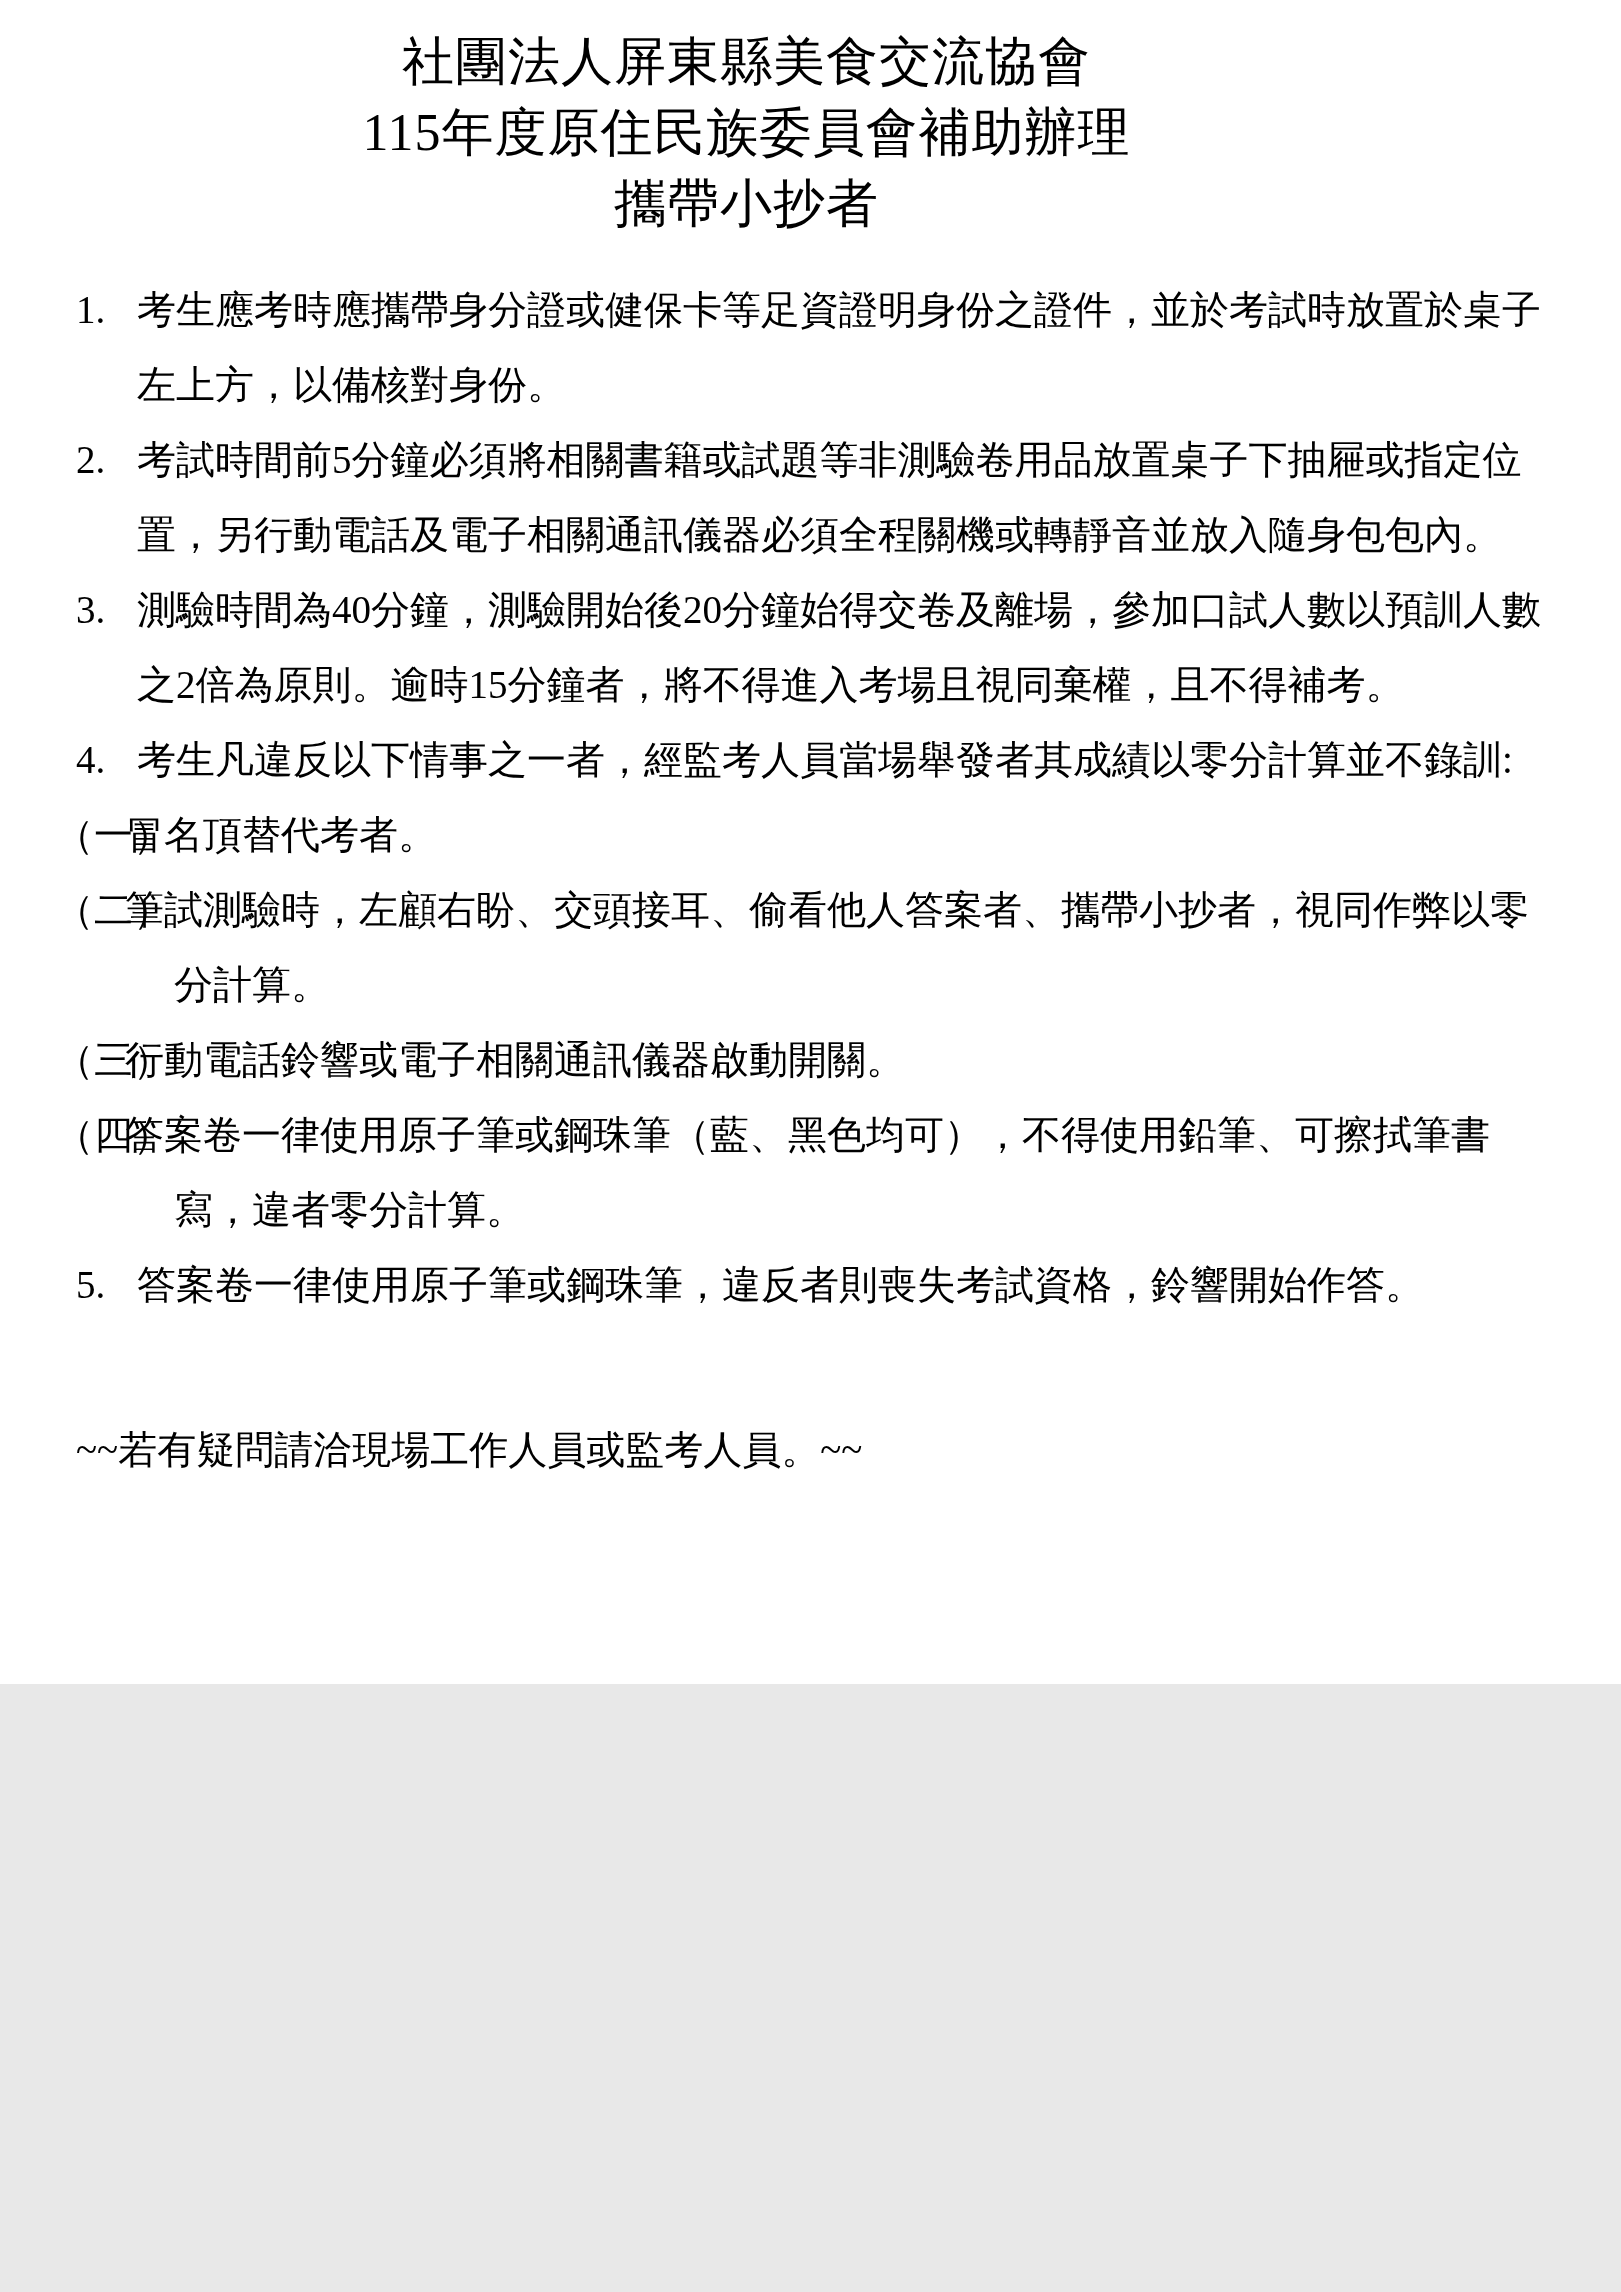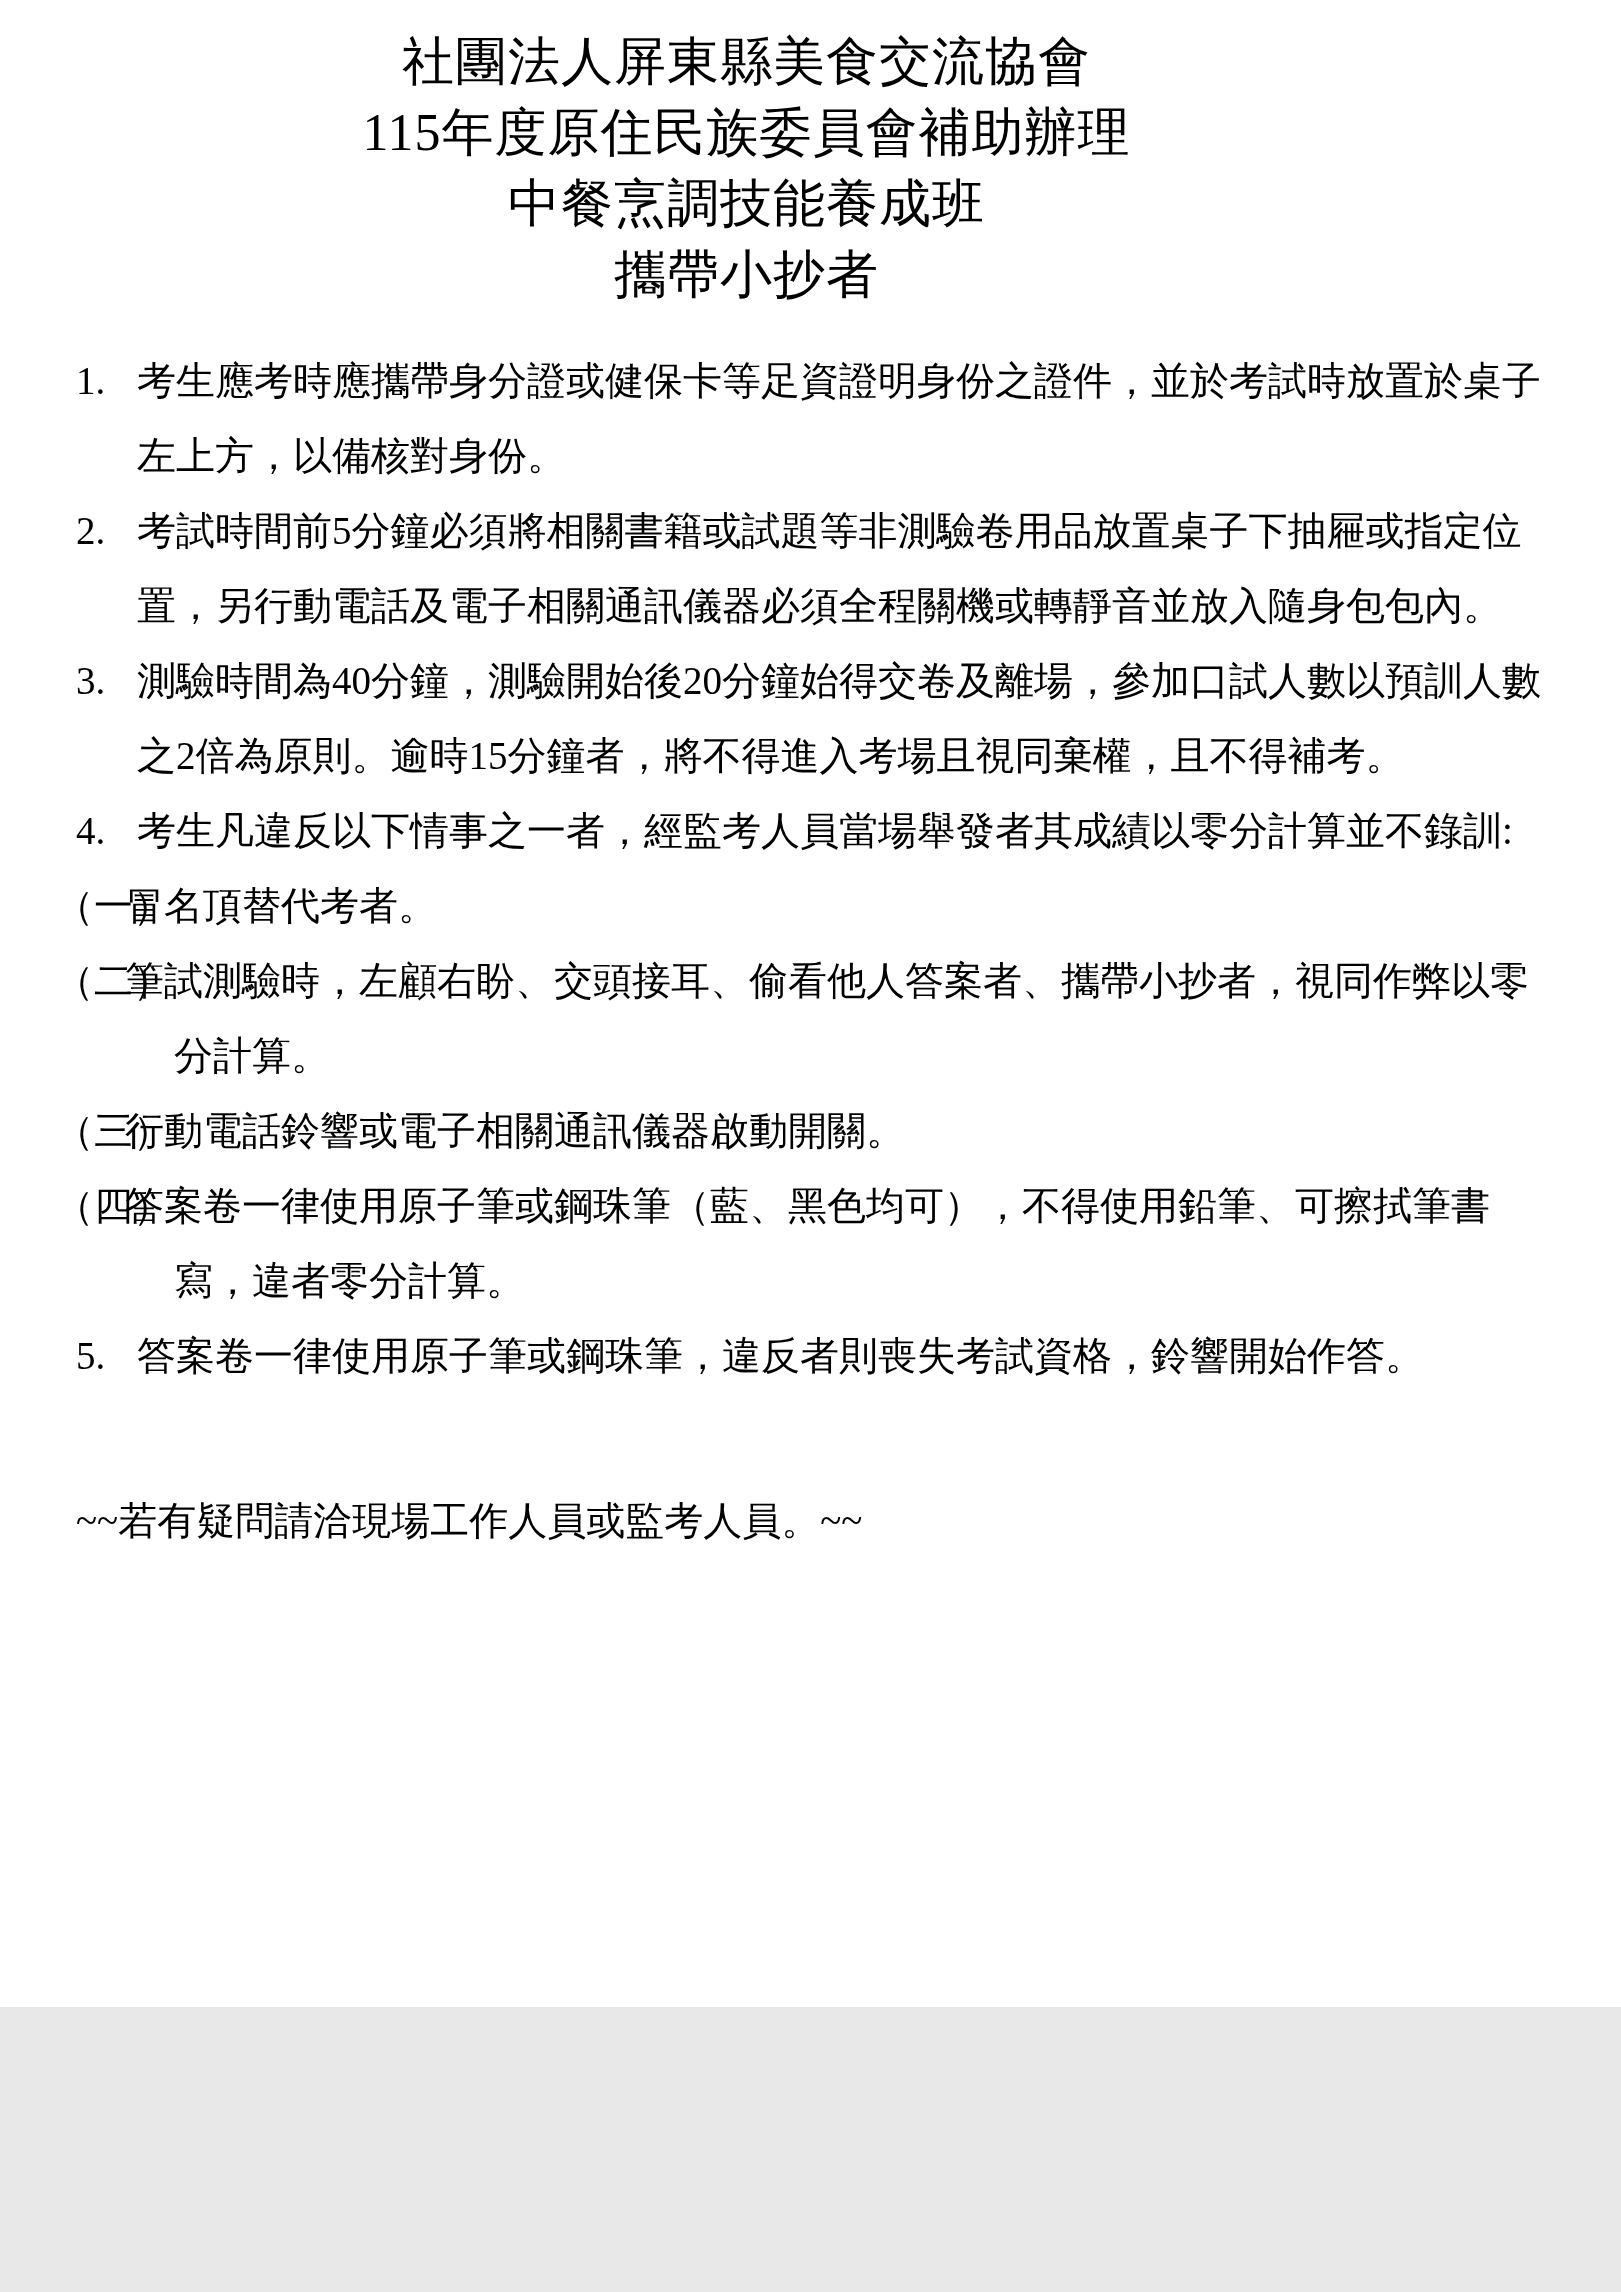--- a/index.html
+++ b/index.html
@@ -1,20 +1,20 @@
 <!DOCTYPE html>
 <html><head>
 <meta charset="utf-8">
 <style>
   * { margin: 0; padding: 0; box-sizing: border-box; }
   html, body { background: #e8e8e8; }
   .page {
     position: relative;
     width: 1621px;
-    height: 2007px;
+    height: 1684px;
     margin: 0 auto;
     background: #ffffff;
     color: #000000;
     font-family: "Liberation Serif", "DejaVu Serif", serif;
     overflow: hidden;
   }
   .title-block {
     padding-top: 25.5px;
     margin-left: 39px;
     margin-right: 167px;
@@ -61,21 +61,20 @@
   }
 </style>
 </head>
 <body>
 
 <div class="page">
 
   <div class="title-block">
     <div class="title-line">社團法人屏東縣美食交流協會</div>
     <div class="title-line">115年度原住民族委員會補助辦理</div>
-    <div class="title-line">中餐烹調技能養成班</div>
     <div class="title-line">攜帶小抄者</div>
   </div>
 
   <div class="body-block">
 
     <div class="num-item"><span class="marker">1.</span><span class="item-text">考生應考時應攜帶身分證或健保卡等足資證明身份之證件，並於考試時放置於桌子左上方，以備核對身份。</span></div>
 
     <div class="num-item"><span class="marker">2.</span><span class="item-text">考試時間前5分鐘必須將相關書籍或試題等非測驗卷用品放置桌子下抽屜或指定位置，另行動電話及電子相關通訊儀器必須全程關機或轉靜音並放入隨身包包內。</span></div>
 
     <div class="num-item"><span class="marker">3.</span><span class="item-text">測驗時間為40分鐘，測驗開始後20分鐘始得交卷及離場，參加口試人數以預訓人數之2倍為原則。逾時15分鐘者，將不得進入考場且視同棄權，且不得補考。</span></div>

